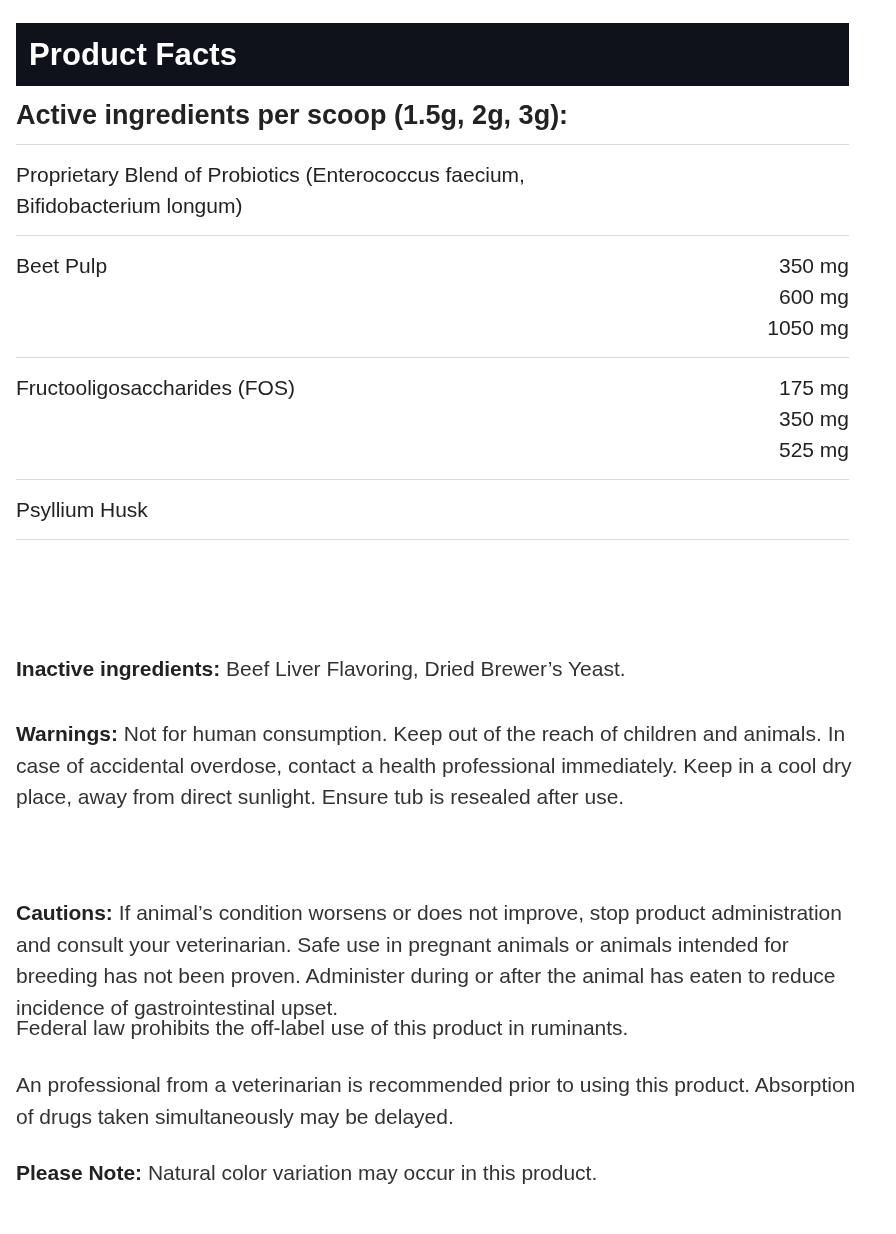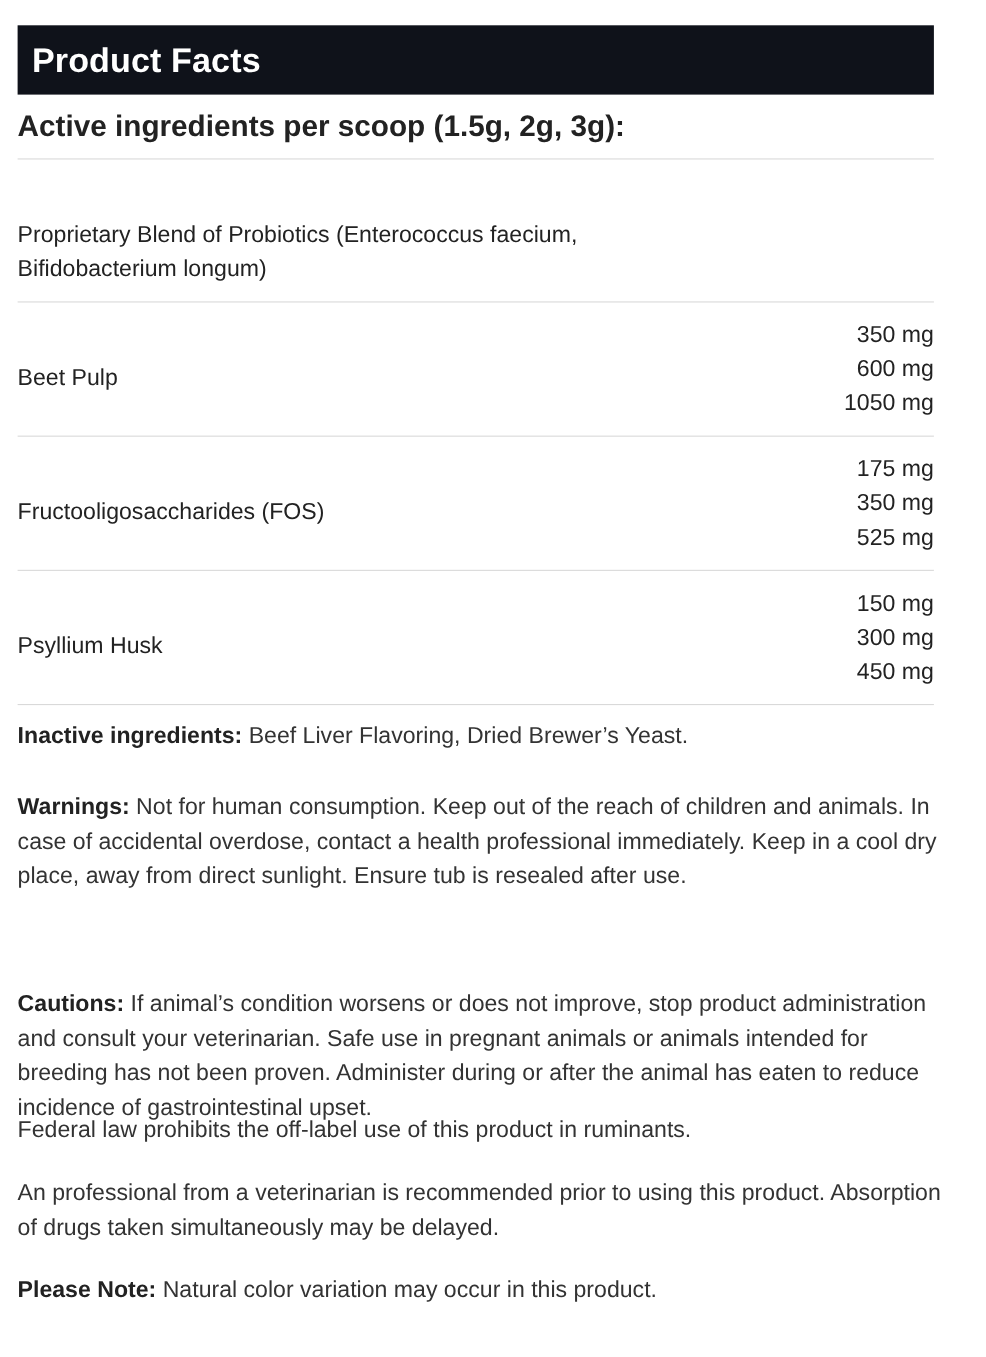--- a/index.html
+++ b/index.html
@@ -2,21 +2,21 @@
 <html><head>
 <meta charset="utf-8">
 <style>
   html, body { margin:0; padding:0; background:#ffffff; }
   body { width:896px; height:1234px; position:relative; font-family:"Liberation Sans", "DejaVu Sans", sans-serif; color:#222222; }
   .wrap { position:absolute; left:16px; top:23px; width:833px; }
   .header { background:#0f121a; height:63px; display:flex; align-items:center; padding-left:13px; box-sizing:border-box; }
   .header h1 { margin:0; color:#ffffff; font-size:31px; font-weight:bold; letter-spacing:0.1px; }
   .subhead { font-size:27px; font-weight:bold; color:#222; height:58px; line-height:58px; border-bottom:1px solid #d9d9d9; }
   .row { display:flex; justify-content:space-between; border-bottom:1px solid #d9d9d9; padding:14px 0 14px 0; font-size:21px; line-height:31px; }
-  .row .name { width:600px;margin-top:39px; }
+  .row .name { width:600px; }
   .row .amts { text-align:right; }
   .row .amts div { white-space:nowrap; }
   .para { font-size:21px; line-height:31.5px; margin:0; color:#333; }
   .para b { color:#222; }
   .p1 { position:absolute; top:653px; left:16px; width:840px; }
   .p2 { position:absolute; top:718px; left:16px; width:840px; }
   .p3 { position:absolute; top:861px; left:16px; width:840px;margin-top:36px; }
   .p4 { position:absolute; top:1012px; left:16px; width:840px; }
   .p5 { position:absolute; top:1069px; left:16px; width:840px; }
   .p6 { position:absolute; top:1157px; left:16px; width:840px; }
@@ -44,25 +44,20 @@
   <div class="row">
     <div class="name">Fructooligosaccharides (FOS)</div>
     <div class="amts">
       <div>175 mg</div>
       <div>350 mg</div>
       <div>525 mg</div>
     </div>
   </div>
   <div class="row">
     <div class="name">Psyllium Husk</div>
-    <div class="amts">
-      <div>150 mg</div>
-      <div>300 mg</div>
-      <div>450 mg</div>
-    </div>
   </div>
 </div>
 
 <p class="para p1"><b>Inactive ingredients:</b><span> Beef Liver Flavoring, Dried Brewer’s Yeast.</span></p>
 <p class="para p2"><b>Warnings:</b><span> Not for human consumption. Keep out of the reach of children and animals. In case of accidental overdose, contact a health professional immediately. Keep in a cool dry place, away from direct sunlight. Ensure tub is resealed after use.</span></p>
 <p class="para p3"><b>Cautions:</b><span> If animal’s condition worsens or does not improve, stop product administration and consult your veterinarian. Safe use in pregnant animals or animals intended for breeding has not been proven. Administer during or after the animal has eaten to reduce incidence of gastrointestinal upset.</span></p>
 <p class="para p4">Federal law prohibits the off-label use of this product in ruminants.</p>
 <p class="para p5">An professional from a veterinarian is recommended prior to using this product. Absorption of drugs taken simultaneously may be delayed.</p>
 <p class="para p6"><b>Please Note:</b><span> Natural color variation may occur in this product.</span></p>
 

